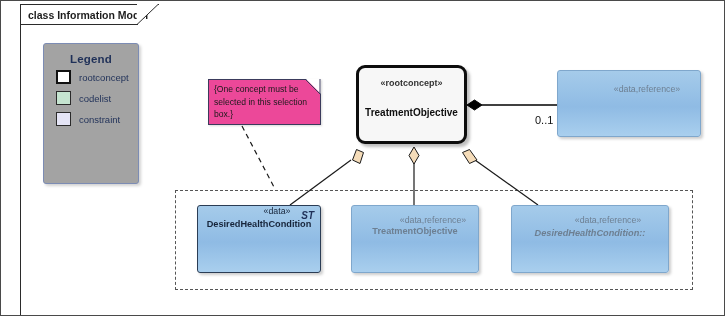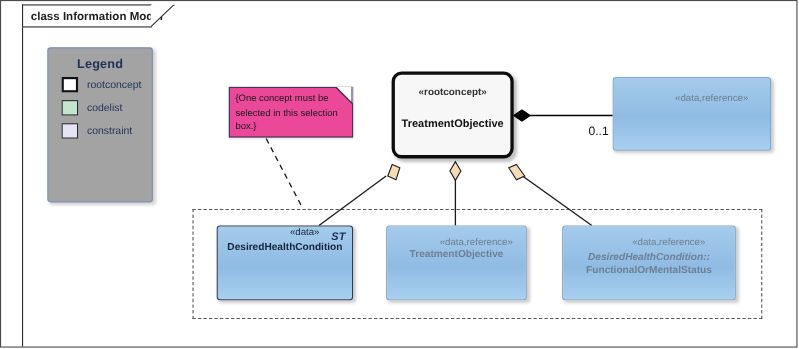--- a/index.html
+++ b/index.html
@@ -294,16 +294,15 @@
   </div>
 
   <div class="blue-class soft" style="left:351px; top:205px; width:128px; height:68px;">
     <div class="cls-stereo gray-text" style="margin-top:9px;">«data,reference»</div>
     <div class="cls-name gray-text">TreatmentObjective</div>
   </div>
 
   <div class="blue-class soft" style="left:511px; top:205px; width:158px; height:68px;">
     <div class="cls-stereo gray-text" style="margin-top:9px;">«data,reference»</div>
     <div class="cls-name gray-text" style="margin-top:2px;font-style:italic;">DesiredHealthCondition::</div>
-    <div class="cls-name gray-text">FunctionalOrMentalStatus</div>
   </div>
 
 </div>
 
 </body></html>

